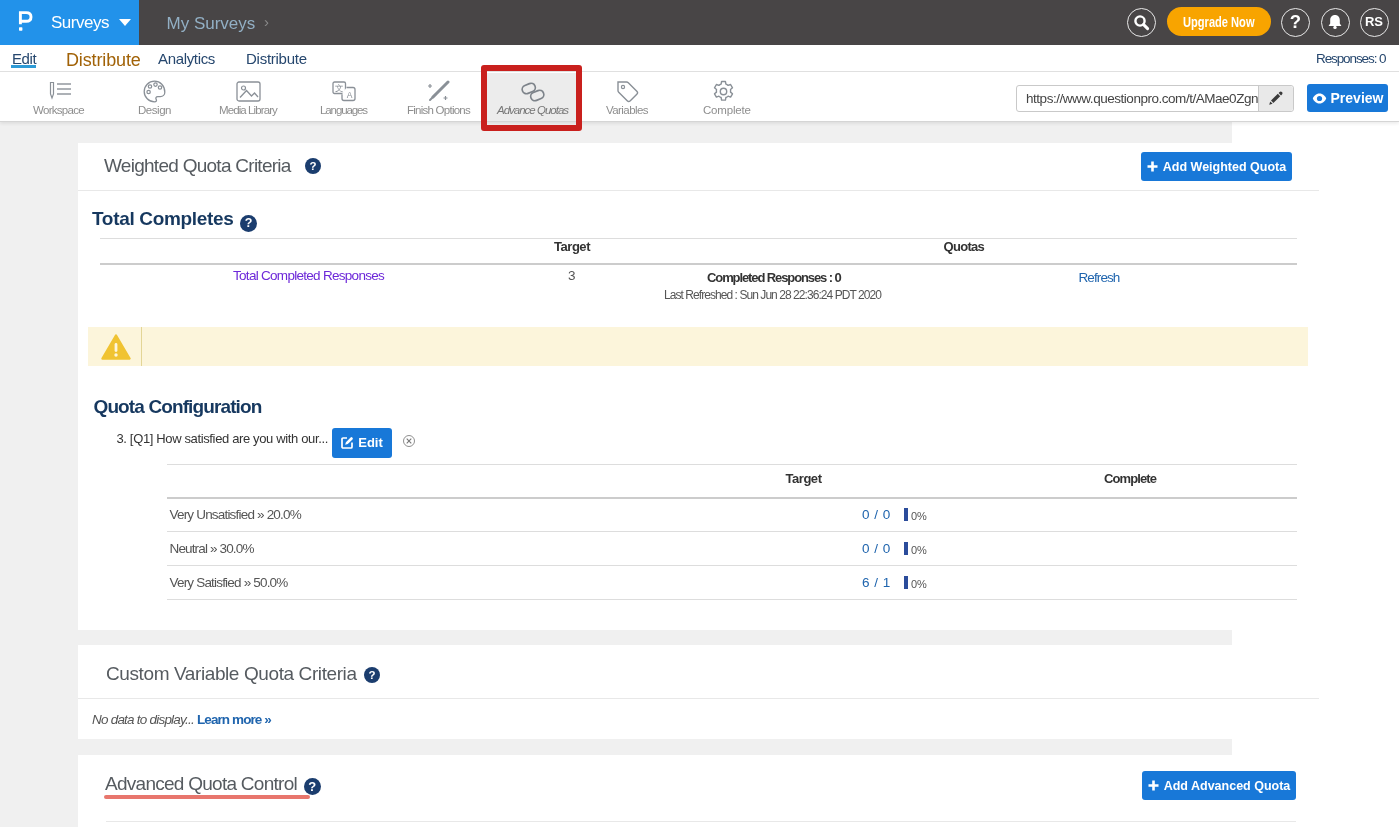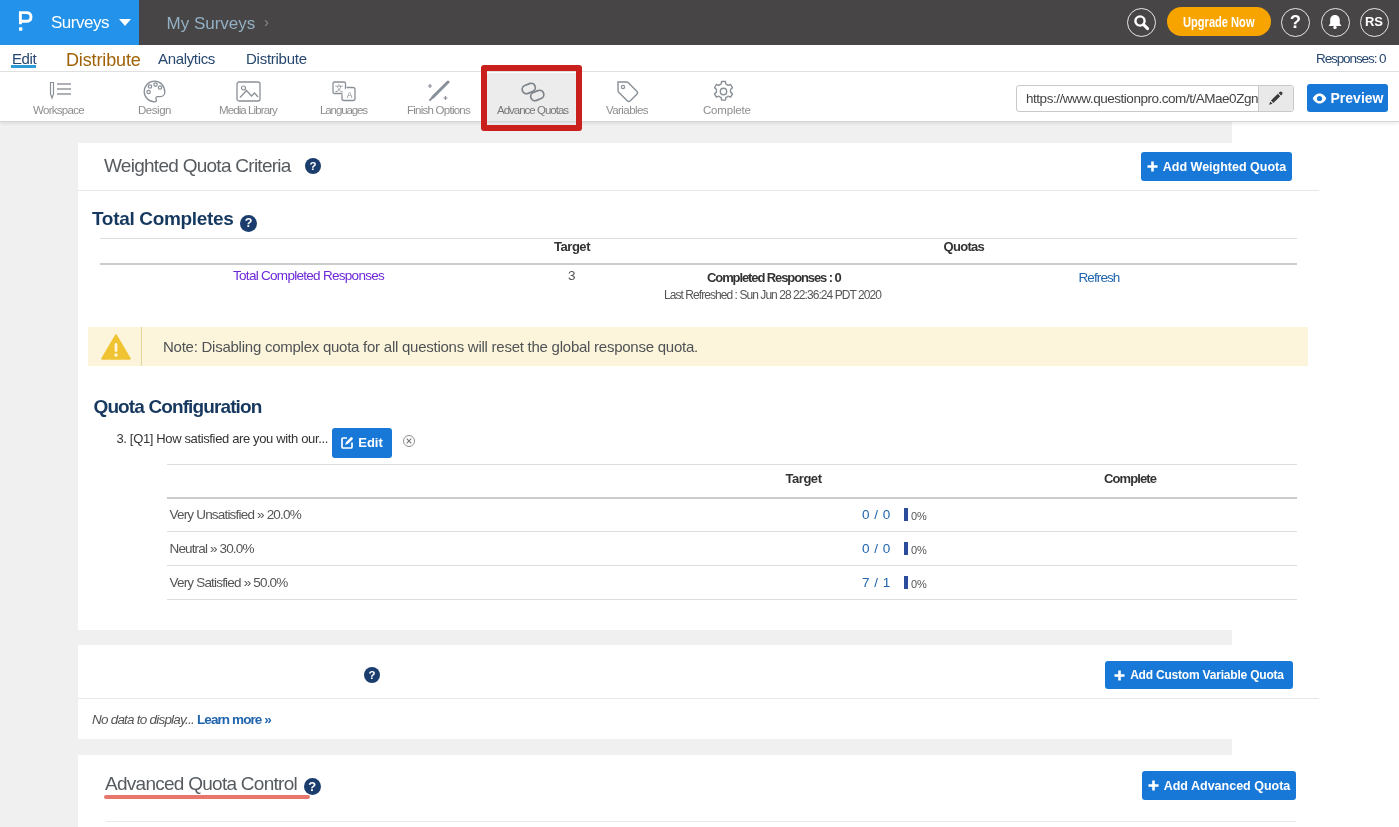--- a/index.html
+++ b/index.html
@@ -93,21 +93,21 @@
  <path d="M18.5 16 v4 M16.5 18 h4" stroke="#8a9097" stroke-width="1.2"></path>
  <circle cx="13" cy="10" r="1" fill="#8a9097"></circle>
 </svg>
 
 <svg class="abs" style="left:519px;top:80px;" width="28" height="24" viewBox="0 0 28 24">
  <g stroke="#7d838a" stroke-width="1.7" fill="none">
   <rect x="3" y="4.2" width="13.5" height="8.6" rx="4.3" transform="rotate(-22 9.75 8.5)"></rect>
   <rect x="11.5" y="11.2" width="13.5" height="8.6" rx="4.3" transform="rotate(-22 18.25 15.5)"></rect>
  </g>
 </svg>
-<div class="txt" style="left:497px;top:104px;font-size:11.5px;letter-spacing:-1.0px;color:#777;">Advance Quotas</div>
+<div class="txt" style="left:497px;top:104px;font-size:11.5px;letter-spacing:-1.0px;color:#777;font-style:italic;">Advance Quotas</div>
 
 <svg class="abs" style="left:616px;top:80px;" width="23" height="23" viewBox="0 0 23 23">
  <path d="M2 2 L10.5 2 a2.5 2.5 0 0 1 1.8 0.7 L20.8 11.2 a2.2 2.2 0 0 1 0 3.1 L14.3 20.8 a2.2 2.2 0 0 1 -3.1 0 L2.7 12.3 A2.5 2.5 0 0 1 2 10.5 Z" fill="none" stroke="#8a9097" stroke-width="1.4"></path>
  <circle cx="7" cy="7" r="1.6" fill="none" stroke="#8a9097" stroke-width="1.2"></circle>
 </svg>
 <div class="txt" style="left:606px;top:104px;font-size:11.5px;letter-spacing:-0.57px;color:#8e8e8e;">Variables</div>
 
 <svg class="abs" style="left:712px;top:80px;" width="23" height="23" viewBox="0 0 23 23">
  <path d="M9.6 1.5 h3.8 l0.5 2.6 a7.6 7.6 0 0 1 2.2 1.3 l2.5-0.9 l1.9 3.3 l-2 1.7 a7.6 7.6 0 0 1 0 2.6 l2 1.7 l-1.9 3.3 l-2.5-0.9 a7.6 7.6 0 0 1 -2.2 1.3 l-0.5 2.6 h-3.8 l-0.5-2.6 a7.6 7.6 0 0 1 -2.2-1.3 l-2.5 0.9 l-1.9-3.3 l2-1.7 a7.6 7.6 0 0 1 0-2.6 l-2-1.7 l1.9-3.3 l2.5 0.9 a7.6 7.6 0 0 1 2.2-1.3 Z" fill="none" stroke="#8a9097" stroke-width="1.4" stroke-linejoin="round"></path>
  <circle cx="11.5" cy="11.5" r="3.2" fill="none" stroke="#8a9097" stroke-width="1.4"></circle>
@@ -150,21 +150,20 @@
 <div class="txt" style="left:664px;top:288px;font-size:12px;letter-spacing:-0.94px;color:#555;">Last Refreshed : Sun Jun 28 22:36:24 PDT 2020</div>
 <div class="txt" style="left:1078.5px;top:270px;font-size:13.5px;letter-spacing:-0.9px;color:#2065ae;">Refresh</div>
 
 <div class="abs" style="left:88px;top:327px;width:1220px;height:39px;background:#fcf5db;"></div>
 <svg class="abs" style="left:101px;top:334px;" width="30" height="26" viewBox="0 0 30 26">
  <path d="M15 1.5 L28.5 24.5 L1.5 24.5 Z" fill="#f0c332" stroke="#f0c332" stroke-width="2.4" stroke-linejoin="round"></path>
  <rect x="13.6" y="9" width="2.8" height="9" rx="1.4" fill="#fdf6dd"></rect>
  <circle cx="15" cy="21" r="1.7" fill="#fdf6dd"></circle>
 </svg>
 <div class="abs" style="left:141px;top:327px;width:1px;height:39px;background:#e3d596;"></div>
-<div class="txt" style="left:163px;top:338px;font-size:15px;letter-spacing:-0.25px;color:#4f5355;">Note: Disabling complex quota for all questions will reset the global response quota.</div>
 
 <div class="txt" style="left:93.5px;top:396px;font-size:19px;letter-spacing:-0.88px;font-weight:bold;color:#16385f;">Quota Configuration</div>
 <div class="txt" style="left:116.5px;top:431px;font-size:13px;letter-spacing:-0.36px;color:#333;">3. [Q1] How satisfied are you with our...</div>
 <div class="bluebtn" style="left:332px;top:428px;width:60px;height:30px;line-height:30px;">
  <svg style="vertical-align:-2px;margin-right:4px;" width="13" height="13" viewBox="0 0 13 13">
         <path d="M11 6.5 V11 a1 1 0 0 1 -1 1 H2 a1 1 0 0 1 -1 -1 V3 a1 1 0 0 1 1 -1 H6" fill="none" stroke="#fff" stroke-width="1.7"></path>
         <path d="M4.2 8.8 L4.9 6.2 L9.6 1.5 a1.2 1.2 0 0 1 1.7 0 l0.2 0.2 a1.2 1.2 0 0 1 0 1.7 L6.8 8.1 Z" fill="#fff"></path>
       </svg>Edit</div>
 <div class="abs" style="left:402.5px;top:434.5px;width:12px;height:12px;border:1.2px solid #8f8f8f;border-radius:50%;"></div>
 <svg class="abs" style="left:405.7px;top:437.7px;" width="6" height="6" viewBox="0 0 6 6">
@@ -182,30 +181,28 @@
 <div class="txt" style="left:911px;top:510px;font-size:11px;color:#555;">0%</div>
 <div class="hline" style="left:167px;top:531px;width:1130px;"></div>
 
 <div class="txt" style="left:169.5px;top:541px;font-size:13.5px;letter-spacing:-0.85px;color:#555;">Neutral » 30.0%</div>
 <div class="txt" style="left:862px;top:541px;font-size:13.5px;letter-spacing:0.5px;color:#2065ae;">0 / 0</div>
 <div class="abs" style="left:904px;top:542px;width:4px;height:13px;background:#2b4c9b;"></div>
 <div class="txt" style="left:911px;top:544px;font-size:11px;color:#555;">0%</div>
 <div class="hline" style="left:167px;top:565px;width:1130px;"></div>
 
 <div class="txt" style="left:169.5px;top:575px;font-size:13.5px;letter-spacing:-0.81px;color:#555;">Very Satisfied » 50.0%</div>
-<div class="txt" style="left:862px;top:575px;font-size:13.5px;letter-spacing:0.5px;color:#2065ae;">7 / 1</div>
+<div class="txt" style="left:862px;top:575px;font-size:13.5px;letter-spacing:0.5px;color:#2065ae;">6 / 1</div>
 <div class="abs" style="left:904px;top:576px;width:4px;height:13px;background:#2b4c9b;"></div>
 <div class="txt" style="left:911px;top:578px;font-size:11px;color:#555;">0%</div>
 <div class="hline" style="left:167px;top:599px;width:1130px;"></div>
 
 <div class="card" style="top:645px;height:94px;"></div>
+<div class="txt" style="left:106px;top:663px;font-size:19px;letter-spacing:-0.4px;color:#565b60;">Custom Variable Quota Criteria</div>
 <div class="helpc" style="left:364px;top:667px;">?</div>
-<div class="bluebtn flexc" style="left:1105px;top:661px;width:188px;height:28px;font-size:12px;letter-spacing:-0.2px;"><svg style="margin-right:5px;" width="11" height="11" viewBox="0 0 11 11">
-        <path d="M5.5 0.5 V10.5 M0.5 5.5 H10.5" stroke="#fff" stroke-width="2.6"></path>
-      </svg>Add Custom Variable Quota</div>
 <div class="hline" style="left:78px;top:698px;width:1241px;background:#e8e8e8;"></div>
 <div class="txt" style="left:92px;top:712px;font-size:13.5px;letter-spacing:-0.78px;color:#555;font-style:italic;">No data to display...&nbsp;<span style="color:#2065ae;font-style:normal;font-weight:bold;letter-spacing:-0.9px;">Learn more »</span></div>
 
 <div class="card" style="top:755px;height:72px;"></div>
 <div class="txt" style="left:105px;top:772.5px;font-size:19px;letter-spacing:-0.73px;color:#565b60;">Advanced Quota Control</div>
 <div class="abs" style="left:104px;top:795px;width:206px;height:3.5px;background:#e8766d;border-radius:2px;"></div>
 <div class="helpc" style="left:303.5px;top:777.5px;width:17.5px;height:17.5px;line-height:17.5px;font-size:13px;">?</div>
 <div class="bluebtn flexc" style="left:1142px;top:771px;width:154px;height:29px;font-size:12.5px;"><svg style="margin-right:5px;" width="11" height="11" viewBox="0 0 11 11">
         <path d="M5.5 0.5 V10.5 M0.5 5.5 H10.5" stroke="#fff" stroke-width="2.6"></path>
       </svg>Add Advanced Quota</div>

